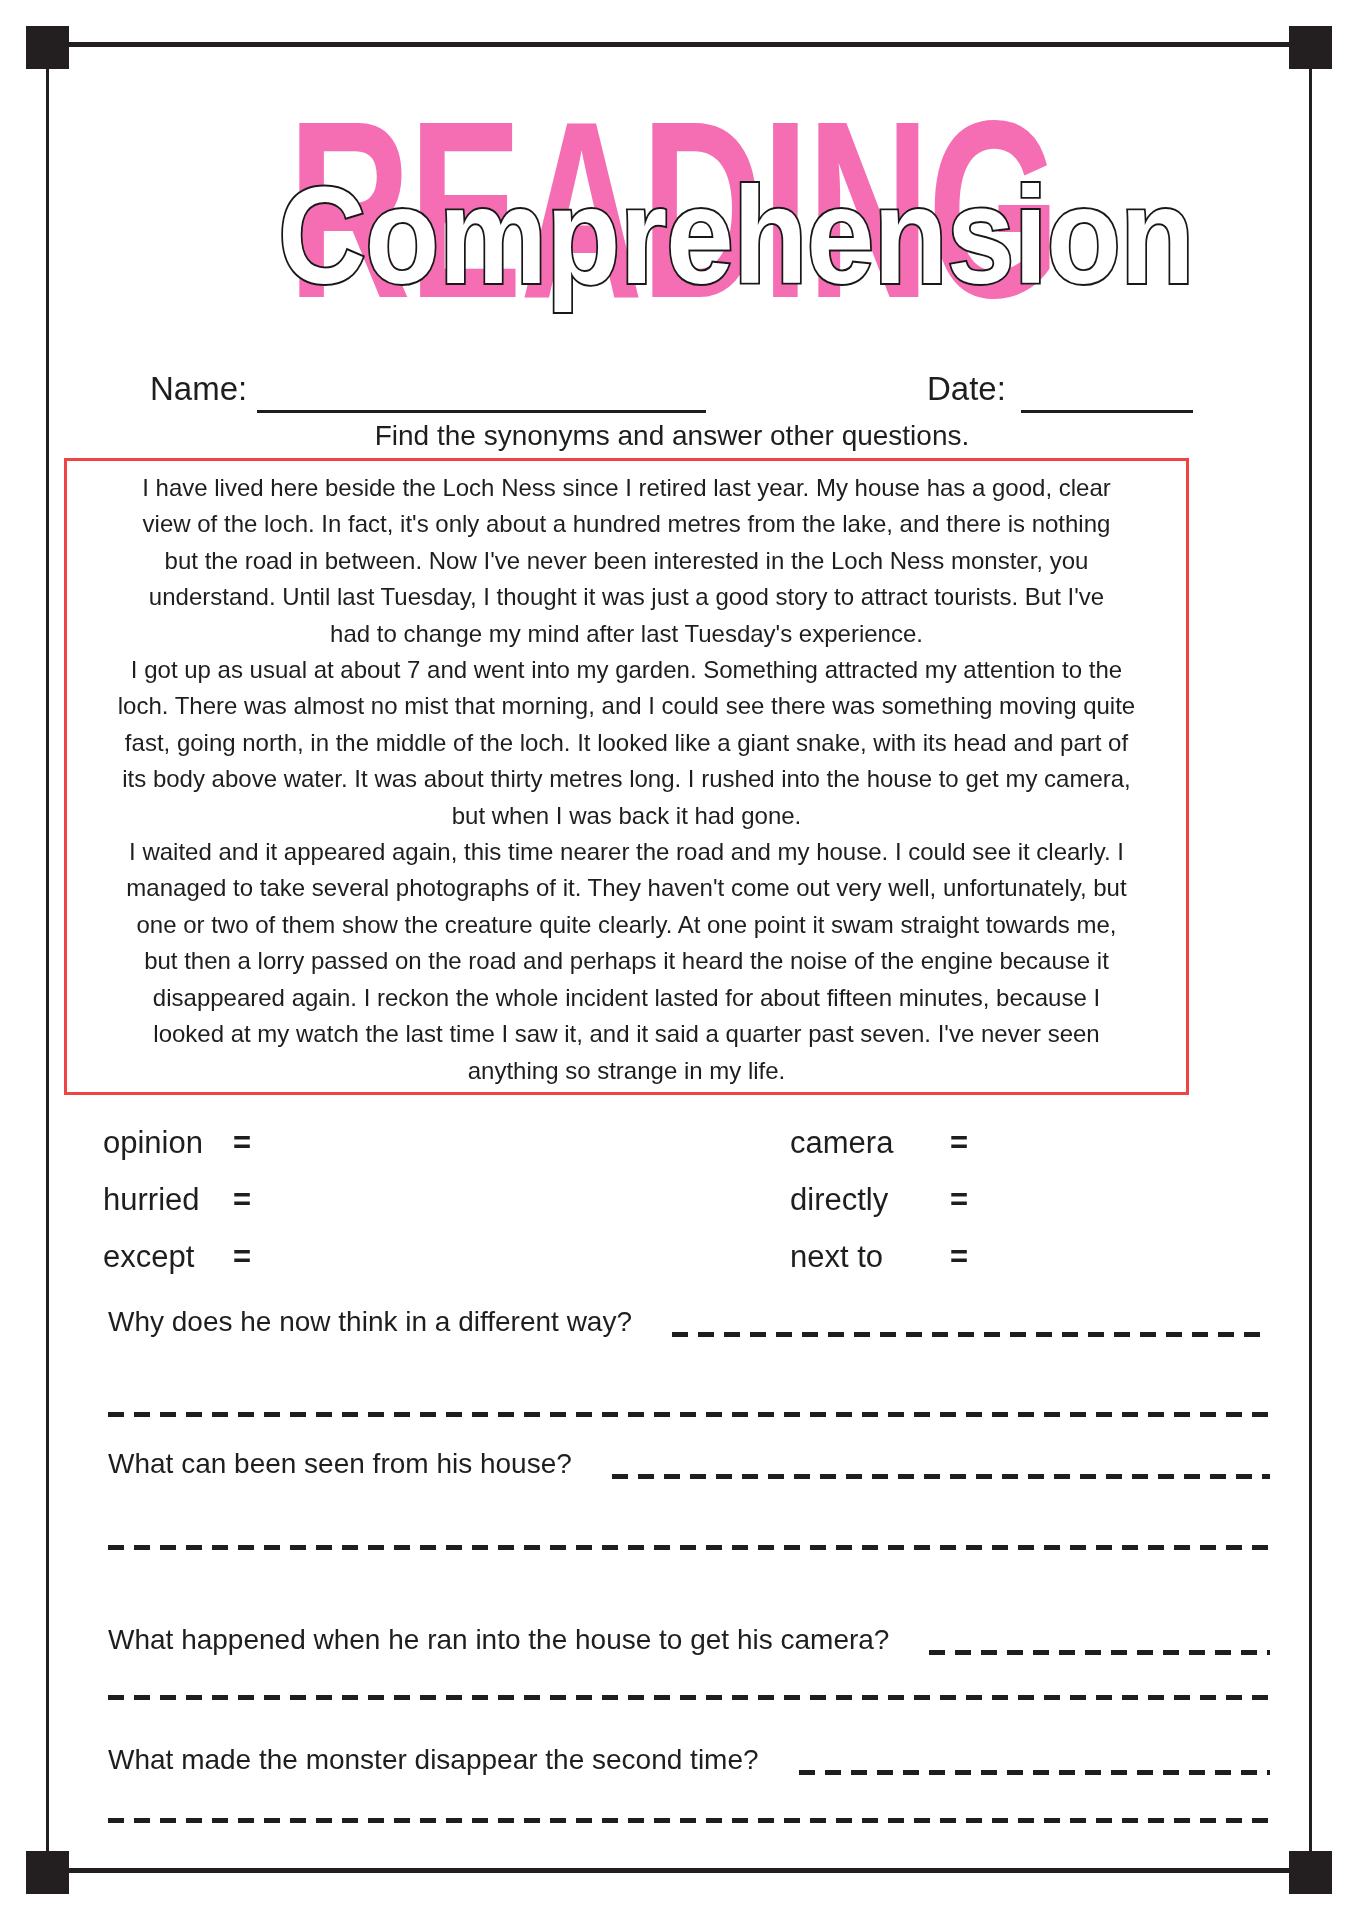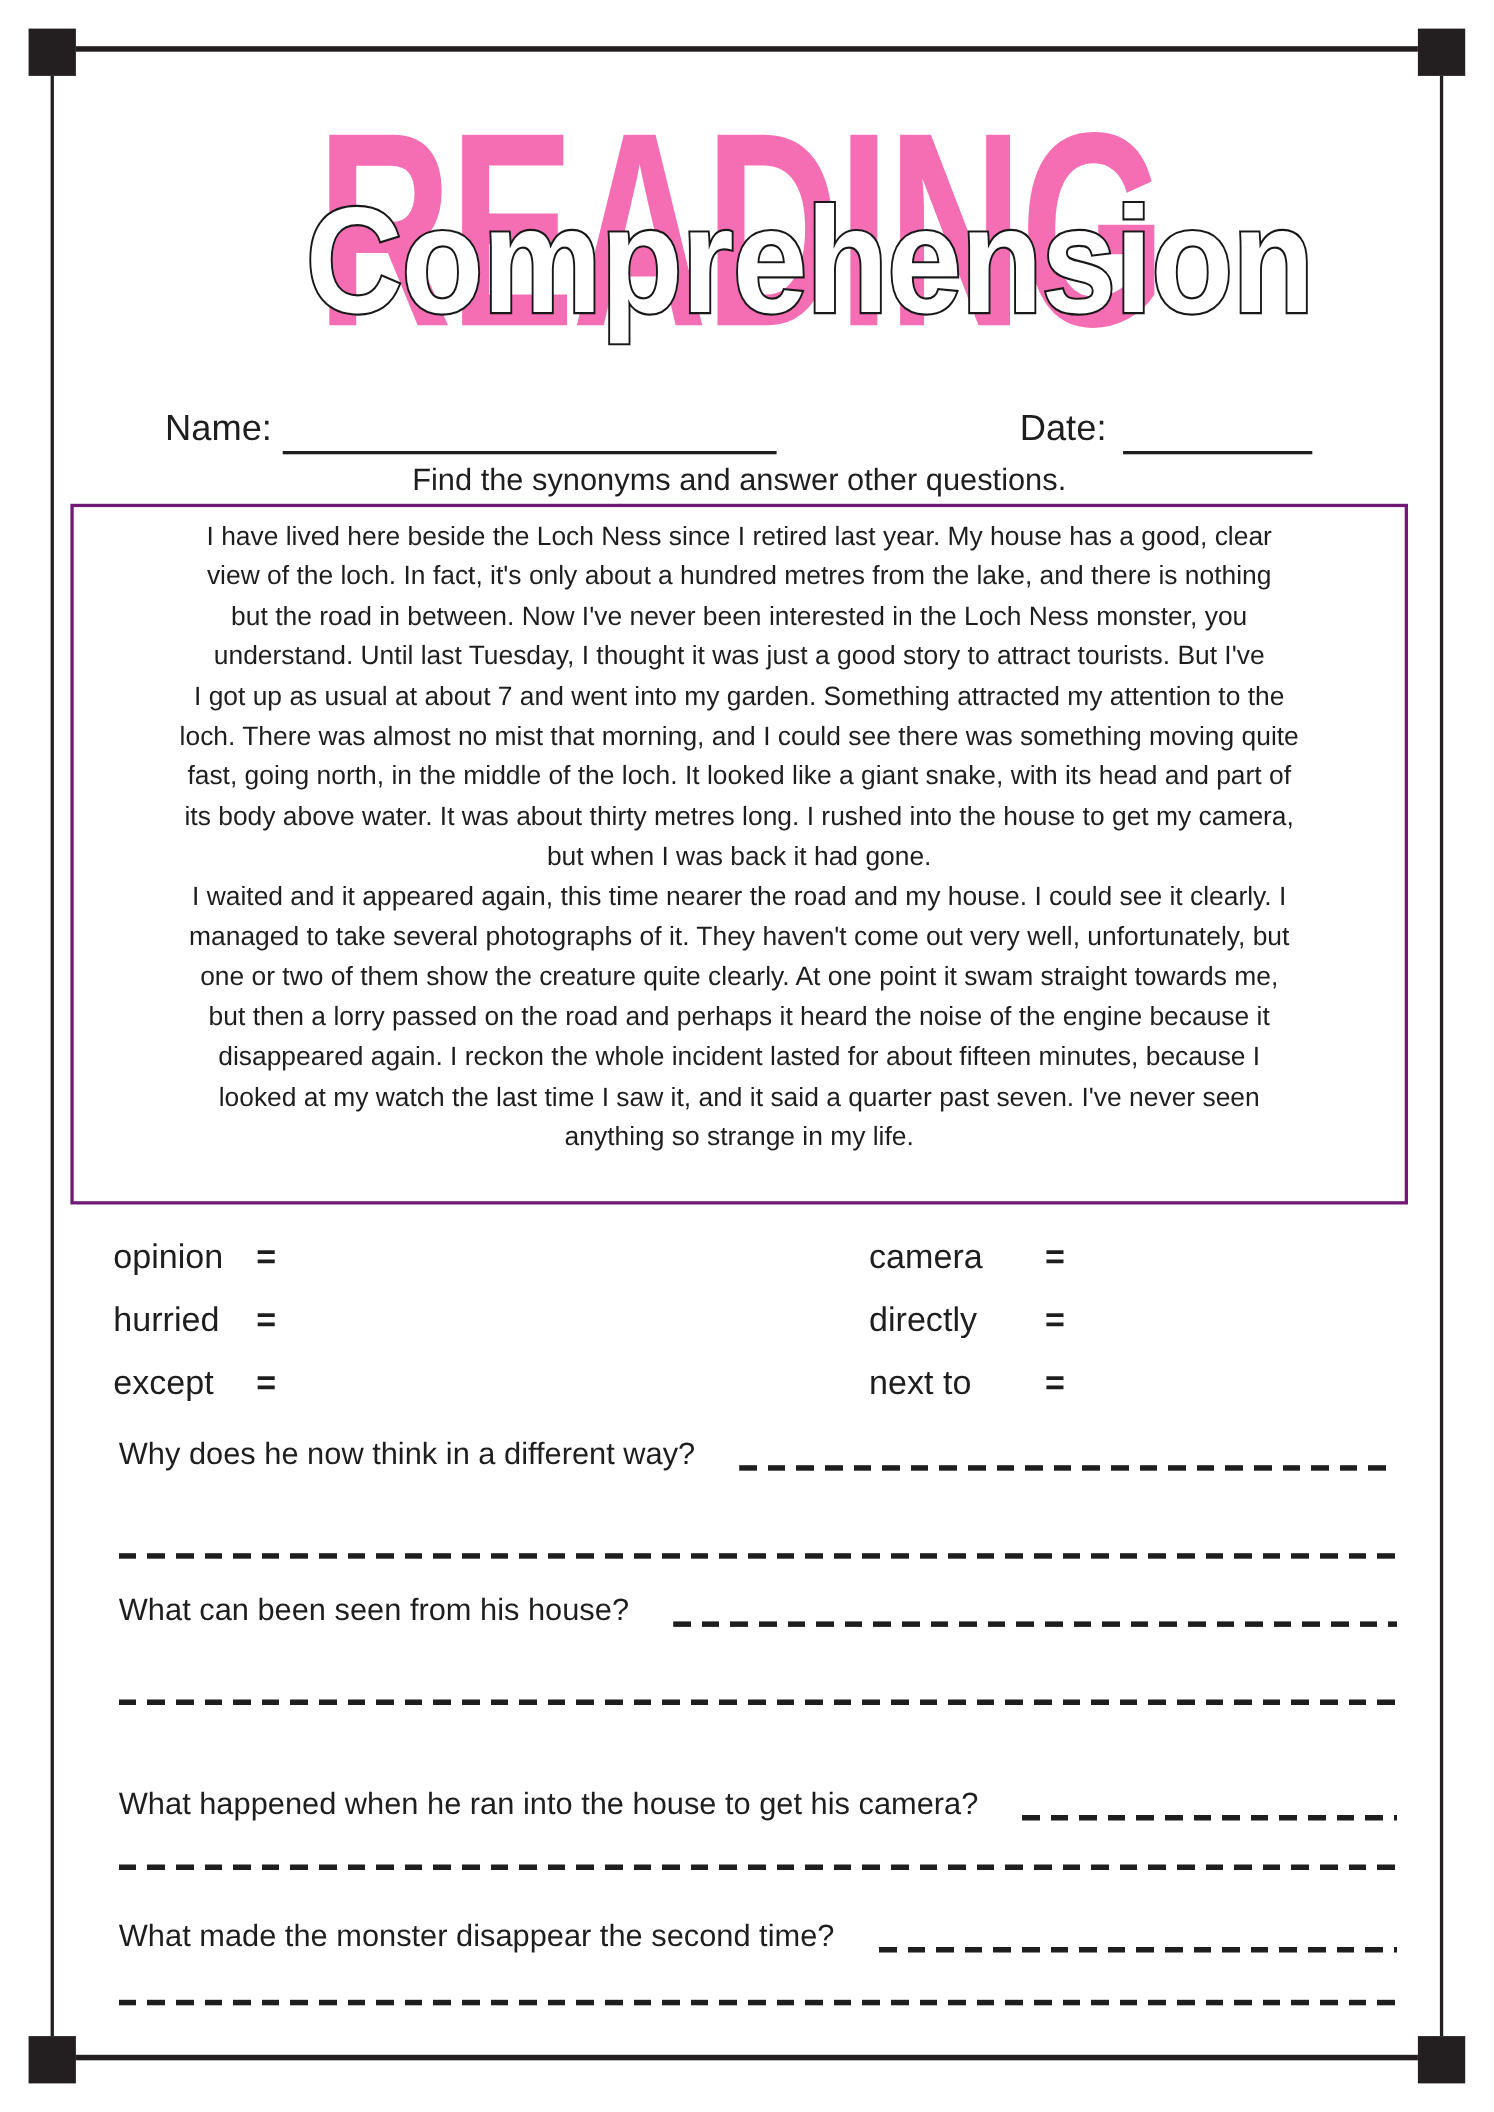--- a/index.html
+++ b/index.html
@@ -36,22 +36,22 @@
   }
   
   .fieldlabel{font-size:33px;font-weight:500;white-space:nowrap;text-align:center;}
   .writeline{height:3px;background:var(--ink);}
   .instruction{
     left:64px;top:420px;width:1216px;
     text-align:center;font-size:28px;font-weight:500;
   }
   
   .passage-box{
-    left:64px;top:458px;width:1216px;height:637px;
-    border:3px solid #701a75;background:#ffffff;
+    left:64px;top:458px;width:1125px;height:637px;
+    border:3px solid #ef4444;background:#ffffff;
     padding-top:9px;
     text-align:center;
   }
   .passage-box .pline{
     font-size:24px;line-height:36.4px;white-space:nowrap;font-weight:500;
   }
   
   .syn-col{display:flex;flex-direction:column;}
   .syn-row{display:flex;height:57px;align-items:center;font-size:31px;font-weight:500;}
   .syn-word-l{width:130px;}
@@ -93,20 +93,21 @@
 <div class="abs fieldlabel" style="left:927px;top:370px;">Date:</div>
 <div class="abs writeline" style="left:1021px;top:410px;width:172px;"></div>
 
 <div class="abs instruction">Find the synonyms and answer other questions.</div>
 
 <div class="abs passage-box" id="passage-box">
     <div class="pline">I have lived here beside the Loch Ness since I retired last year. My house has a good, clear</div>
     <div class="pline">view of the loch. In fact, it's only about a hundred metres from the lake, and there is nothing</div>
     <div class="pline">but the road in between. Now I've never been interested in the Loch Ness monster, you</div>
     <div class="pline">understand. Until last Tuesday, I thought it was just a good story to attract tourists. But I've</div>
+    <div class="pline">had to change my mind after last Tuesday's experience.</div>
     <div class="pline">I got up as usual at about 7 and went into my garden. Something attracted my attention to the</div>
     <div class="pline">loch. There was almost no mist that morning, and I could see there was something moving quite</div>
     <div class="pline">fast, going north, in the middle of the loch. It looked like a giant snake, with its head and part of</div>
     <div class="pline">its body above water. It was about thirty metres long. I rushed into the house to get my camera,</div>
     <div class="pline">but when I was back it had gone.</div>
     <div class="pline">I waited and it appeared again, this time nearer the road and my house. I could see it clearly. I</div>
     <div class="pline">managed to take several photographs of it. They haven't come out very well, unfortunately, but</div>
     <div class="pline">one or two of them show the creature quite clearly. At one point it swam straight towards me,</div>
     <div class="pline">but then a lorry passed on the road and perhaps it heard the noise of the engine because it</div>
     <div class="pline">disappeared again. I reckon the whole incident lasted for about fifteen minutes, because I</div>

